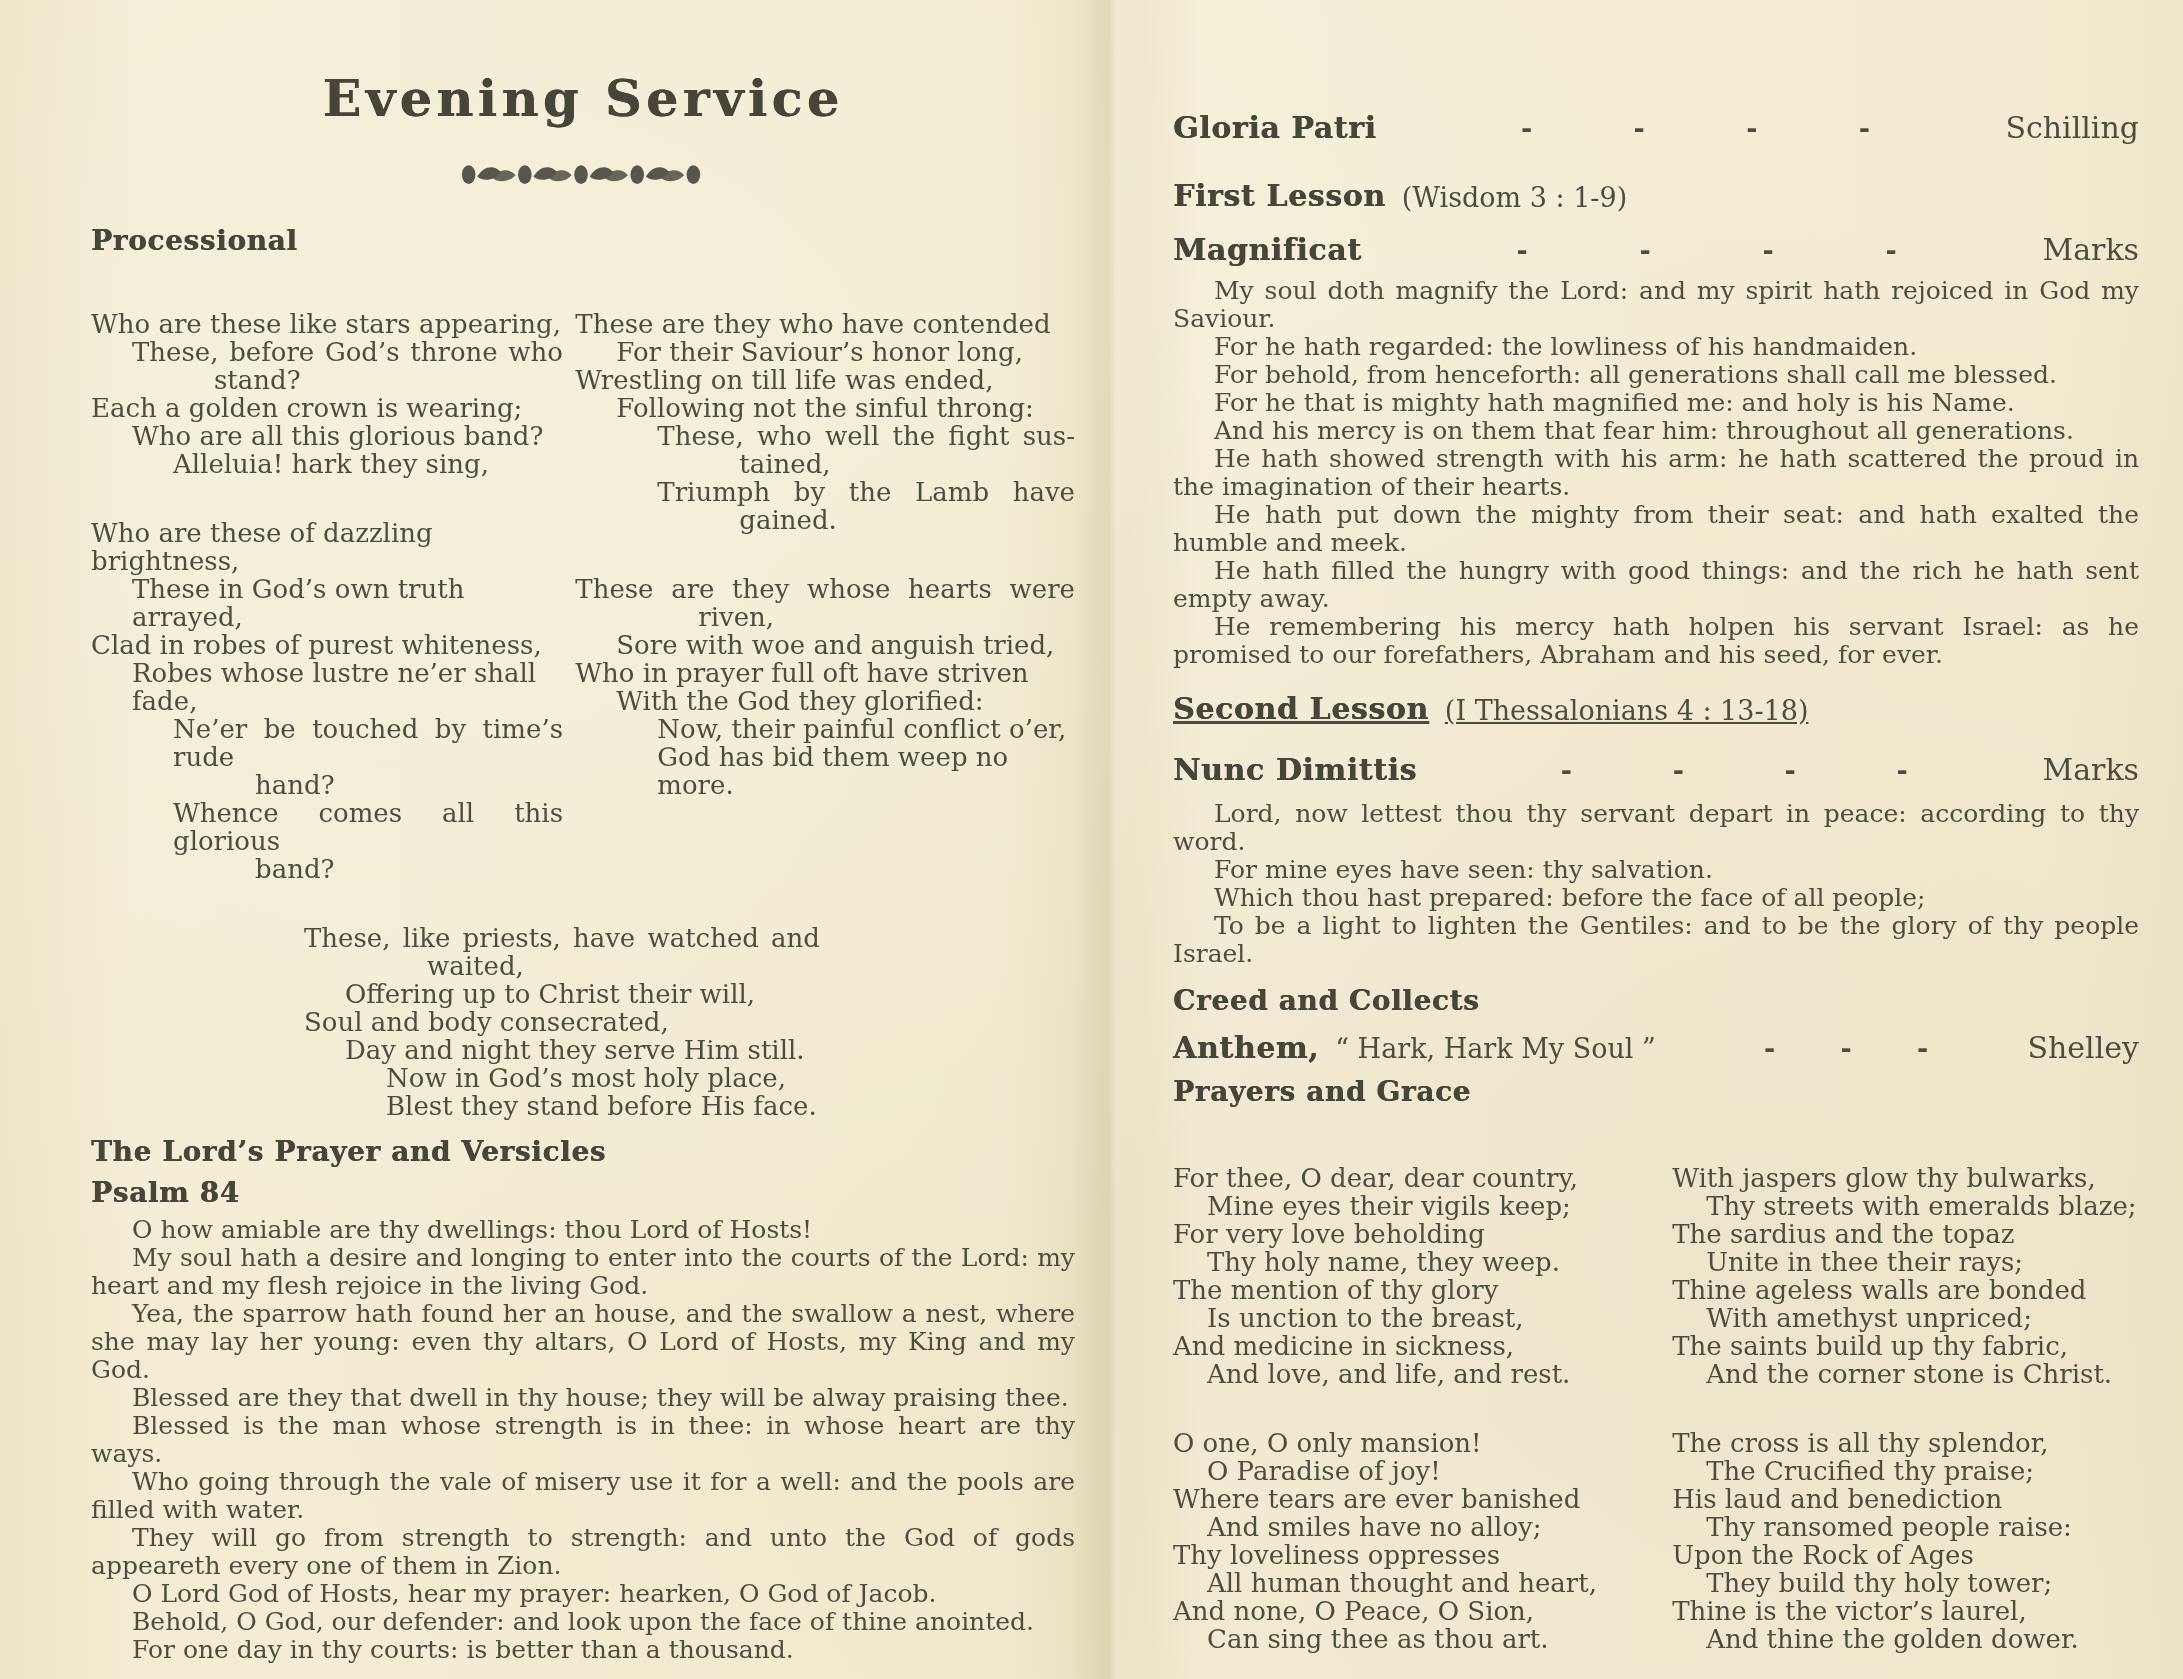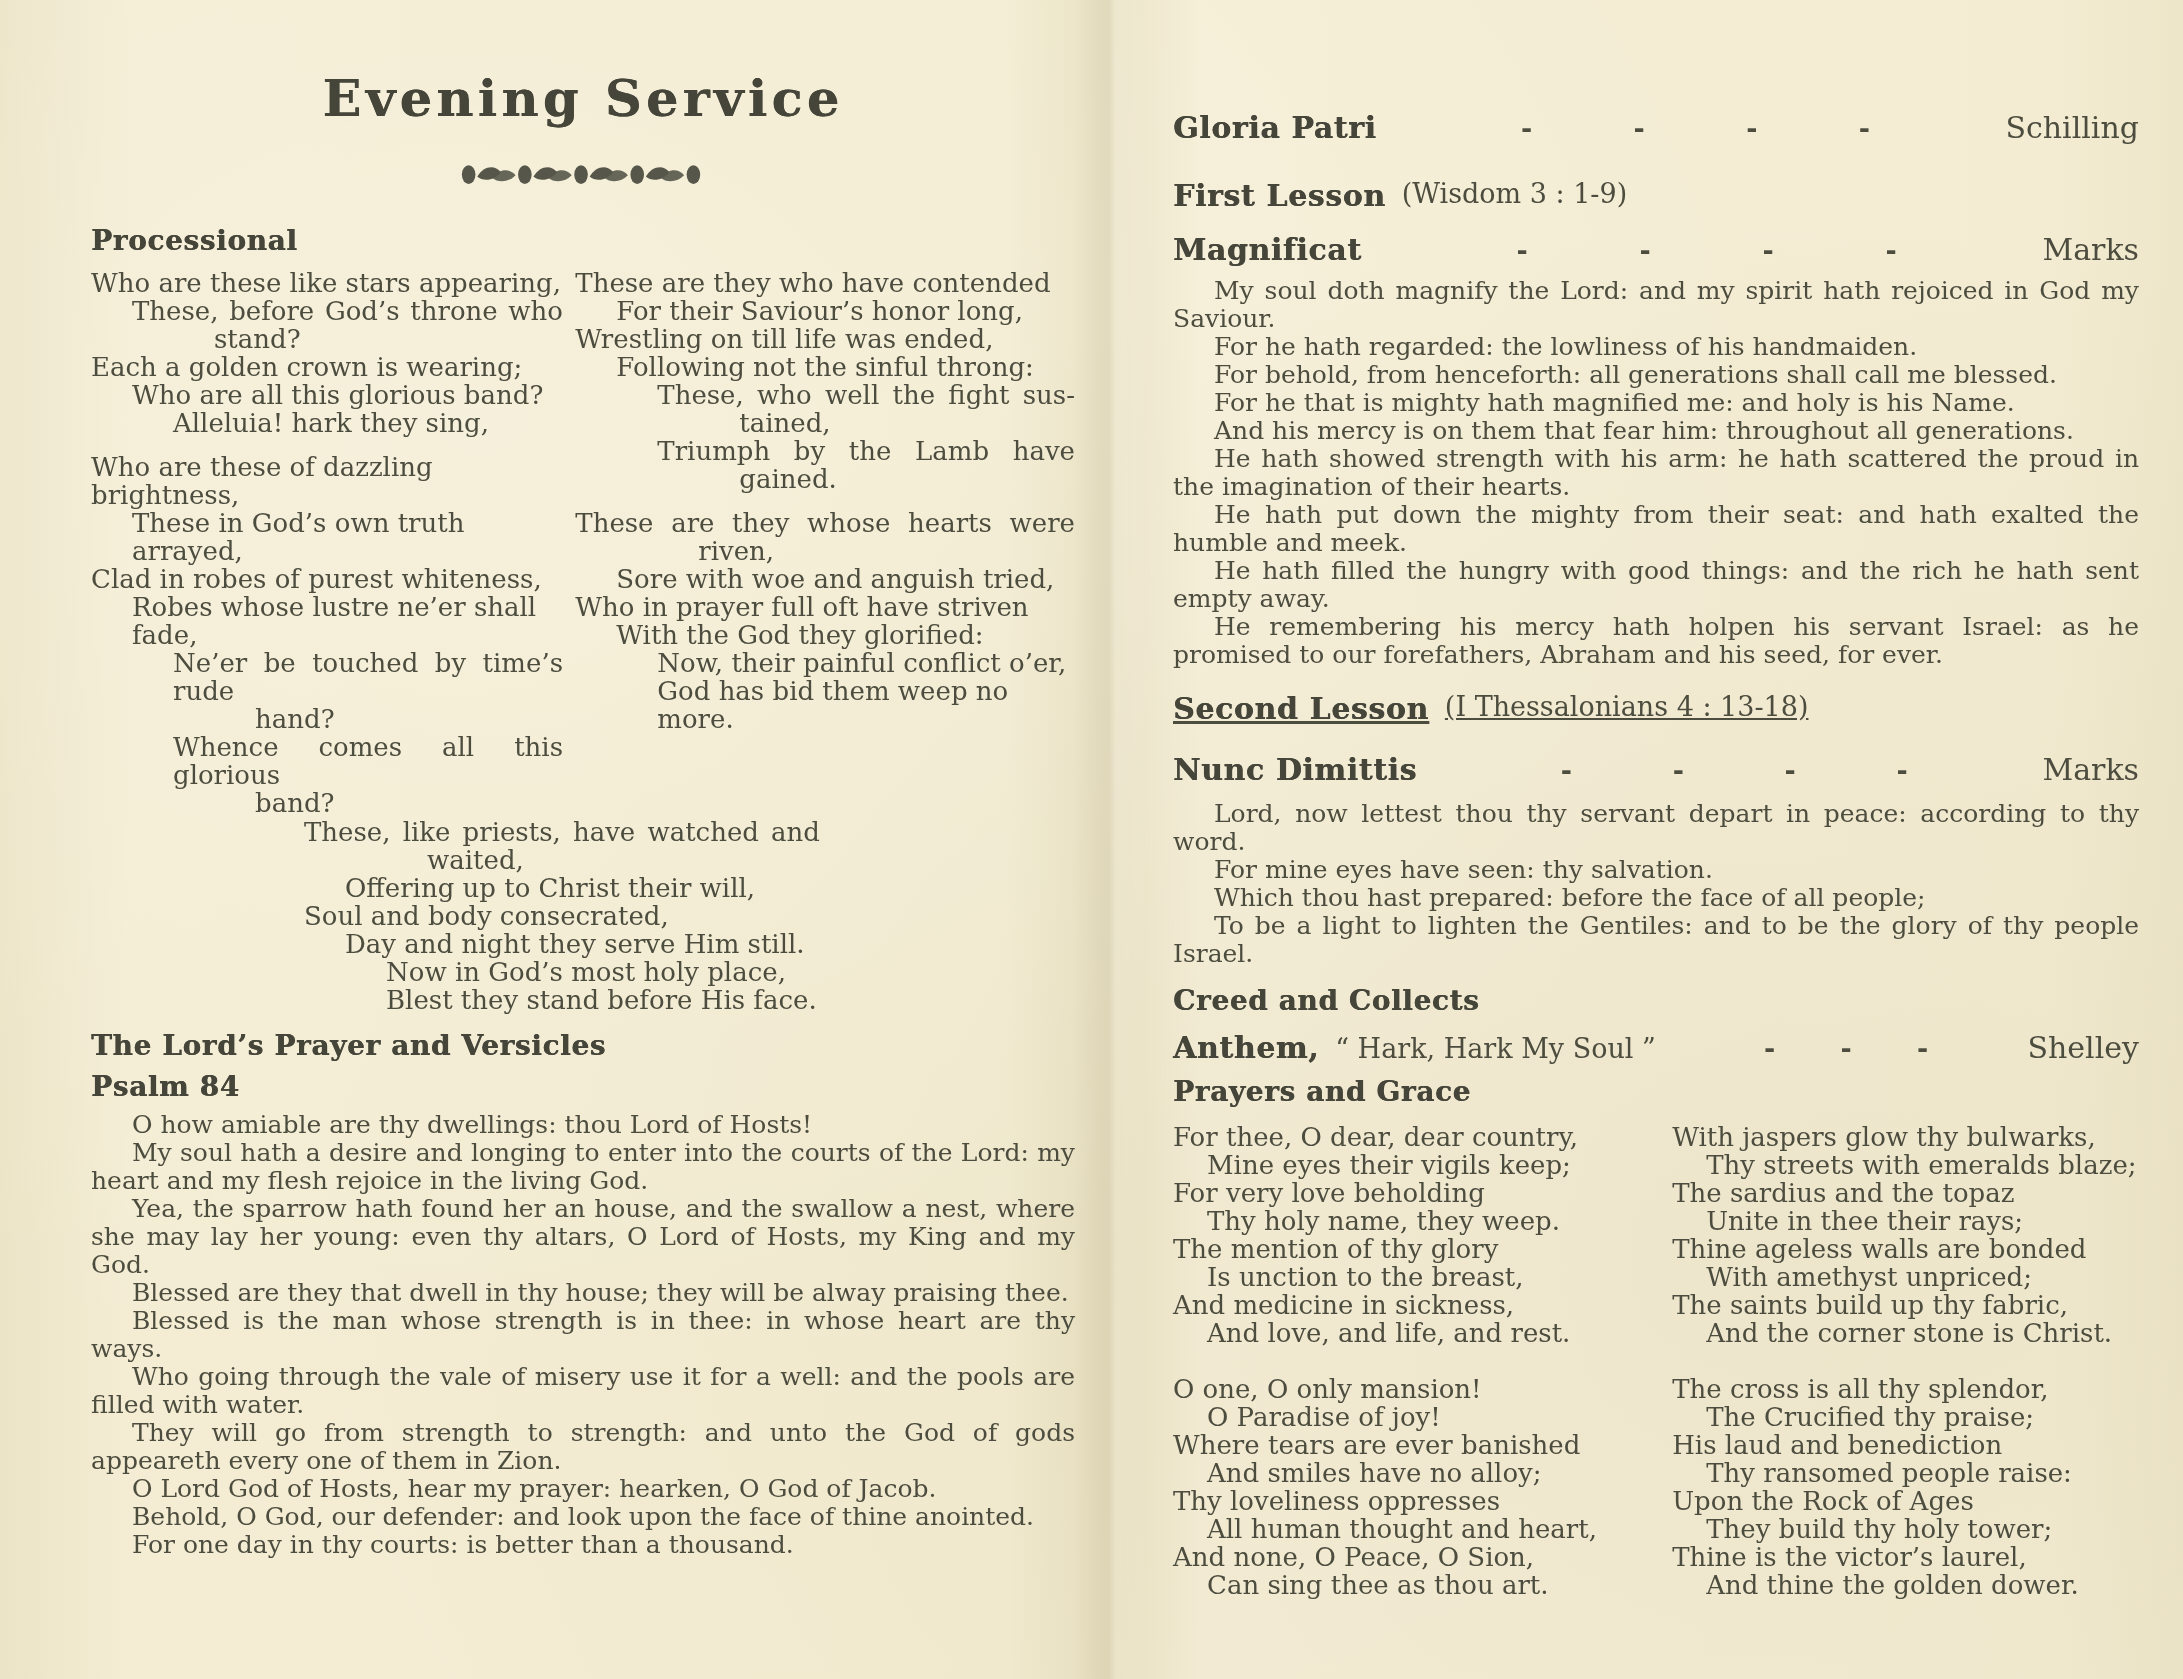--- a/index.html
+++ b/index.html
@@ -43,21 +43,21 @@
     font-size:51px;line-height:1.05;letter-spacing:4.3px;
   }
   .ornament{margin-top:35px;text-align:center;height:27px;}
   .bl-head{font-size:28px;line-height:1.15;margin-top:37px;}
   .psalm-head{margin-top:8.6px;}
 
   
   .hymn-cols{display:flex;margin-top:12.3px;}
   .hymn-cols .hymn-col:first-child{width:472px;margin-right:12.3px;}
   .hymn-cols .hymn-col:last-child{flex:1;}
-  .stanza{margin-bottom:16px;}
+  .stanza{margin-bottom:16px;margin-top:41px;}
   .stanza:last-child{margin-bottom:0;}
   .hline{font-size:26px;line-height:28px;white-space:normal;}
   .hline.i1{padding-left:calc(var(--iu) * 1);}
   .hline.i2{padding-left:calc(var(--iu) * 2);}
   .hline.i3{padding-left:calc(var(--iu) * 3);}
   .hline.i4{padding-left:calc(var(--iu) * 4);}
   .hline.just{text-align:justify;text-align-last:justify;}
   .hymn-center{margin-top:1.2px;margin-left:213px;width:516px;}
 
   
@@ -67,21 +67,21 @@
     text-align:justify;text-indent:41px;
   }
 
   
   .music-row{display:flex;align-items:baseline;margin-top:18.5px;}
   .music-row .row-title{font-size:30px;}
   .anthem-quote{font-size:27px;margin-left:16px;white-space:nowrap;}
   .dash-track{flex:1;display:flex;justify-content:space-evenly;padding:0 34px 0 43px;}
   .dash{font-size:27px;font-weight:700;line-height:1;}
   .composer{font-size:30px;text-align:right;}
-  .lesson-row{display:flex;align-items:flex-start;margin-top:33px;}
+  .lesson-row{display:flex;align-items:flex-end;margin-top:33px;}
   .lesson-row .row-title{font-size:30px;}
   .lesson-detail{font-size:27px;margin-left:16px;}
 
   .row-gloria{margin-top:110px;}
   .row-magnificat{margin-top:18.5px;}
   .prose.magnificat{margin-top:10px;}
   .lesson-second{margin-top:22px;text-decoration:underline;}
   .row-nunc{margin-top:26px;}
   .prose.nunc{margin-top:13.6px;}
   .creed-head{margin-top:17.3px;}

